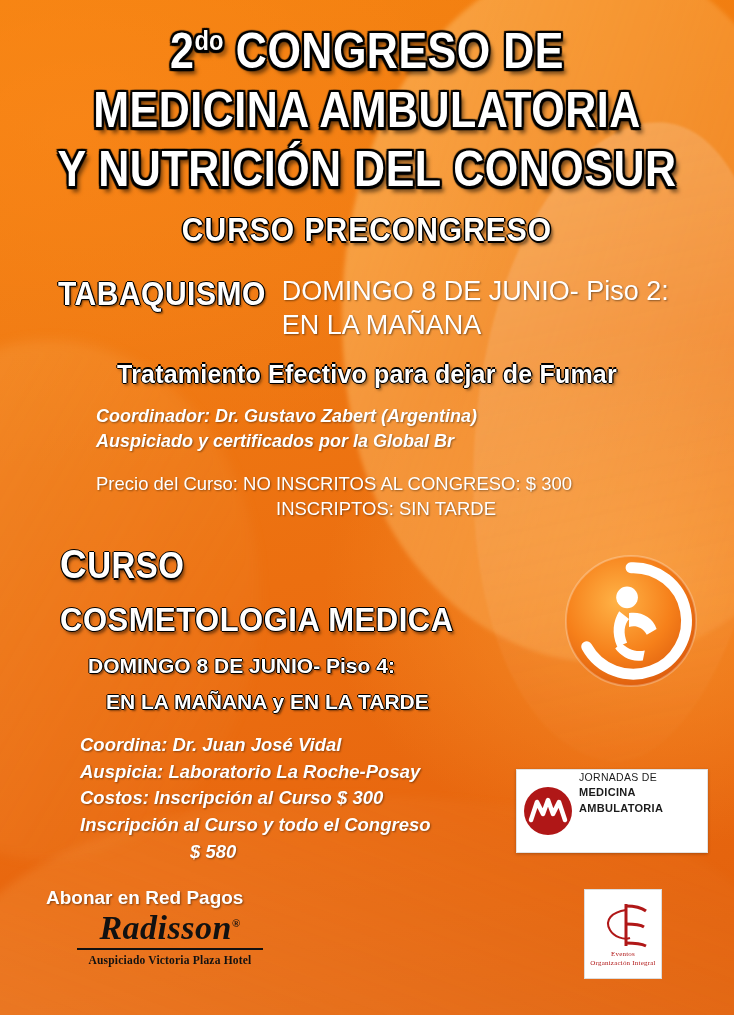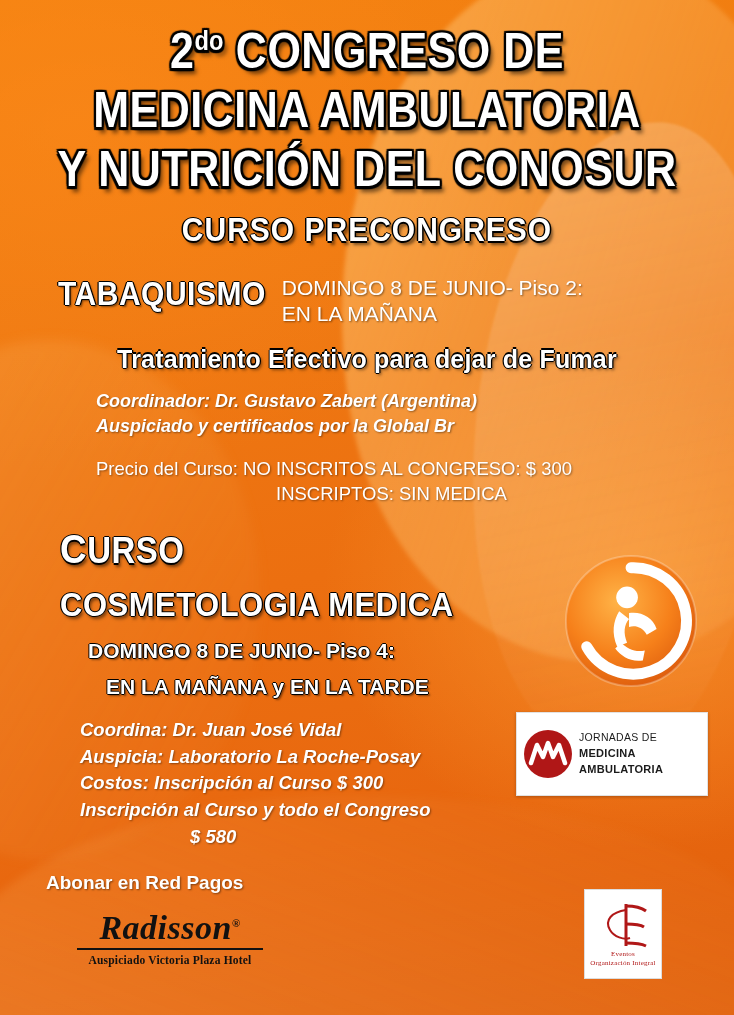--- a/index.html
+++ b/index.html
@@ -121,21 +121,21 @@
     color: #ffffff;
     letter-spacing: 0.5px;
     white-space: nowrap;
     text-shadow: -1.2px 0 0 #000, 1.2px 0 0 #000, 0 -1.2px 0 #000, 0 1.2px 0 #000, 2px 2px 2px rgba(0,0,0,0.45);
     transform: scaleY(1.1);
     padding-top: 2px;
   }
   .fecha1 {
     margin-left: 16px;
     color: #ffffff;
-    font-size: 21px;
+    font-size: 27px;
     font-weight: normal;
     line-height: 1.25;
     text-shadow: 1px 1px 2px rgba(0,0,0,0.45);
   }
   .fecha1 .l2 { display: block; }
 
   .tratamiento {
     margin-top: 16px;
     text-align: center;
     font-size: 25px;
@@ -243,27 +243,27 @@
     top: 552px;
     width: 138px;
     height: 138px;
     z-index: 4;
   }
 
   
   .jornadas {
     position: absolute;
     right: 26px;
-    top: 712px;
+    top: 769px;
     width: 190px;
     height: 82px;
     background: #ffffff;
     border: 1px solid #e2e2e2;
     display: flex;
-    align-items: center;
+    align-items: flex-start;
     z-index: 7;
     box-shadow: 0 1px 3px rgba(0,0,0,0.25);
   }
   .jornadas .mark {
     width: 62px;
     height: 100%;
     display: flex;
     align-items: center;
     justify-content: center;
   }
@@ -400,21 +400,21 @@
 
     <div class="tratamiento">Tratamiento Efectivo para dejar de Fumar</div>
 
     <div class="coord-block">
       <div>Coordinador: Dr. Gustavo Zabert (Argentina)</div>
       <div>Auspiciado  y certificados por la Global Br</div>
     </div>
 
     <div class="precio-block">
       <div>Precio del Curso: NO INSCRITOS AL CONGRESO:  $ 300</div>
-      <span class="inscriptos">INSCRIPTOS:  SIN MEDICA</span>
+      <span class="inscriptos">INSCRIPTOS:  SIN TARDE</span>
     </div>
 
     <div class="curso-word"><span class="cap">C</span><span>URSO</span></div>
 
     <div class="cosmeto">COSMETOLOGIA MEDICA</div>
 
     <div class="fecha2">DOMINGO 8 DE JUNIO- Piso 4:</div>
     <div class="fecha2b">EN LA MAÑANA y EN LA TARDE</div>
 
     <div class="coord2">

